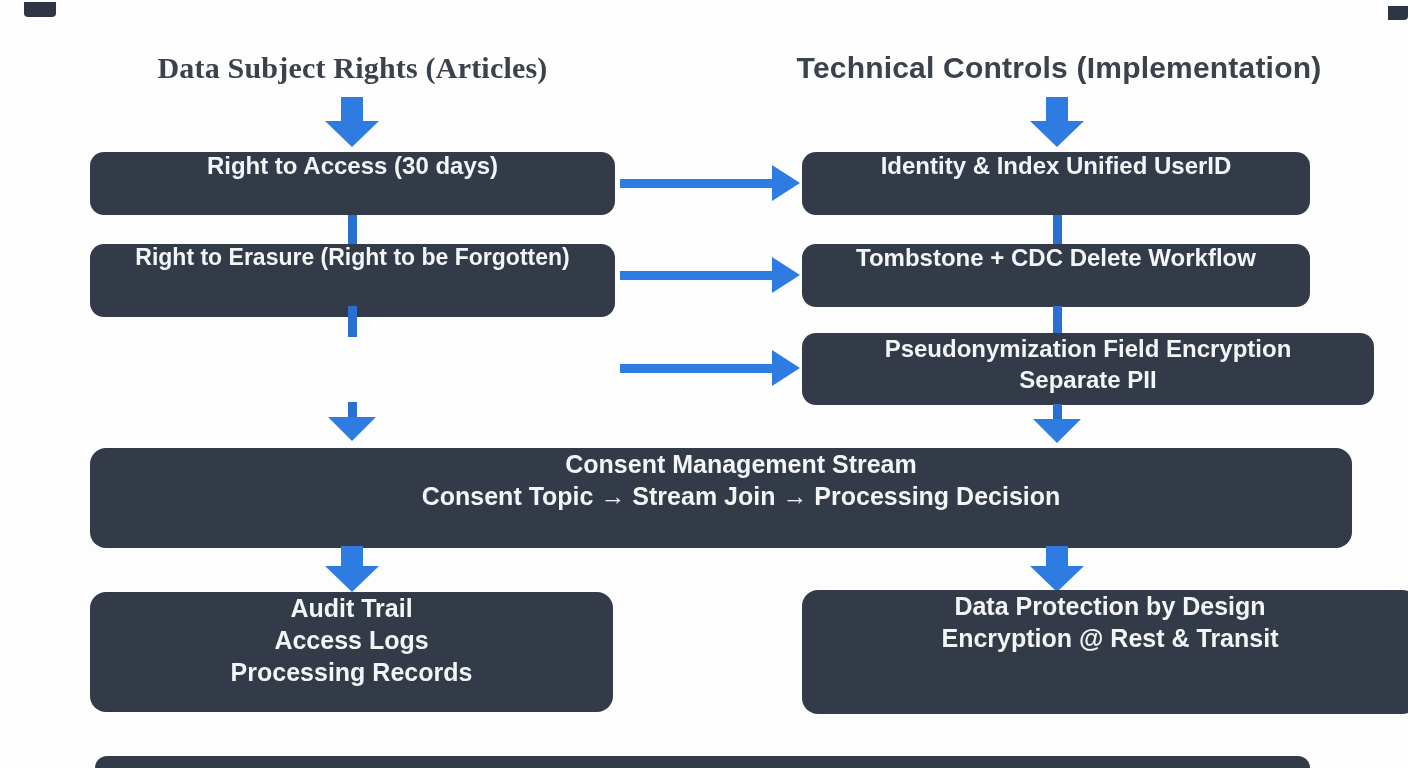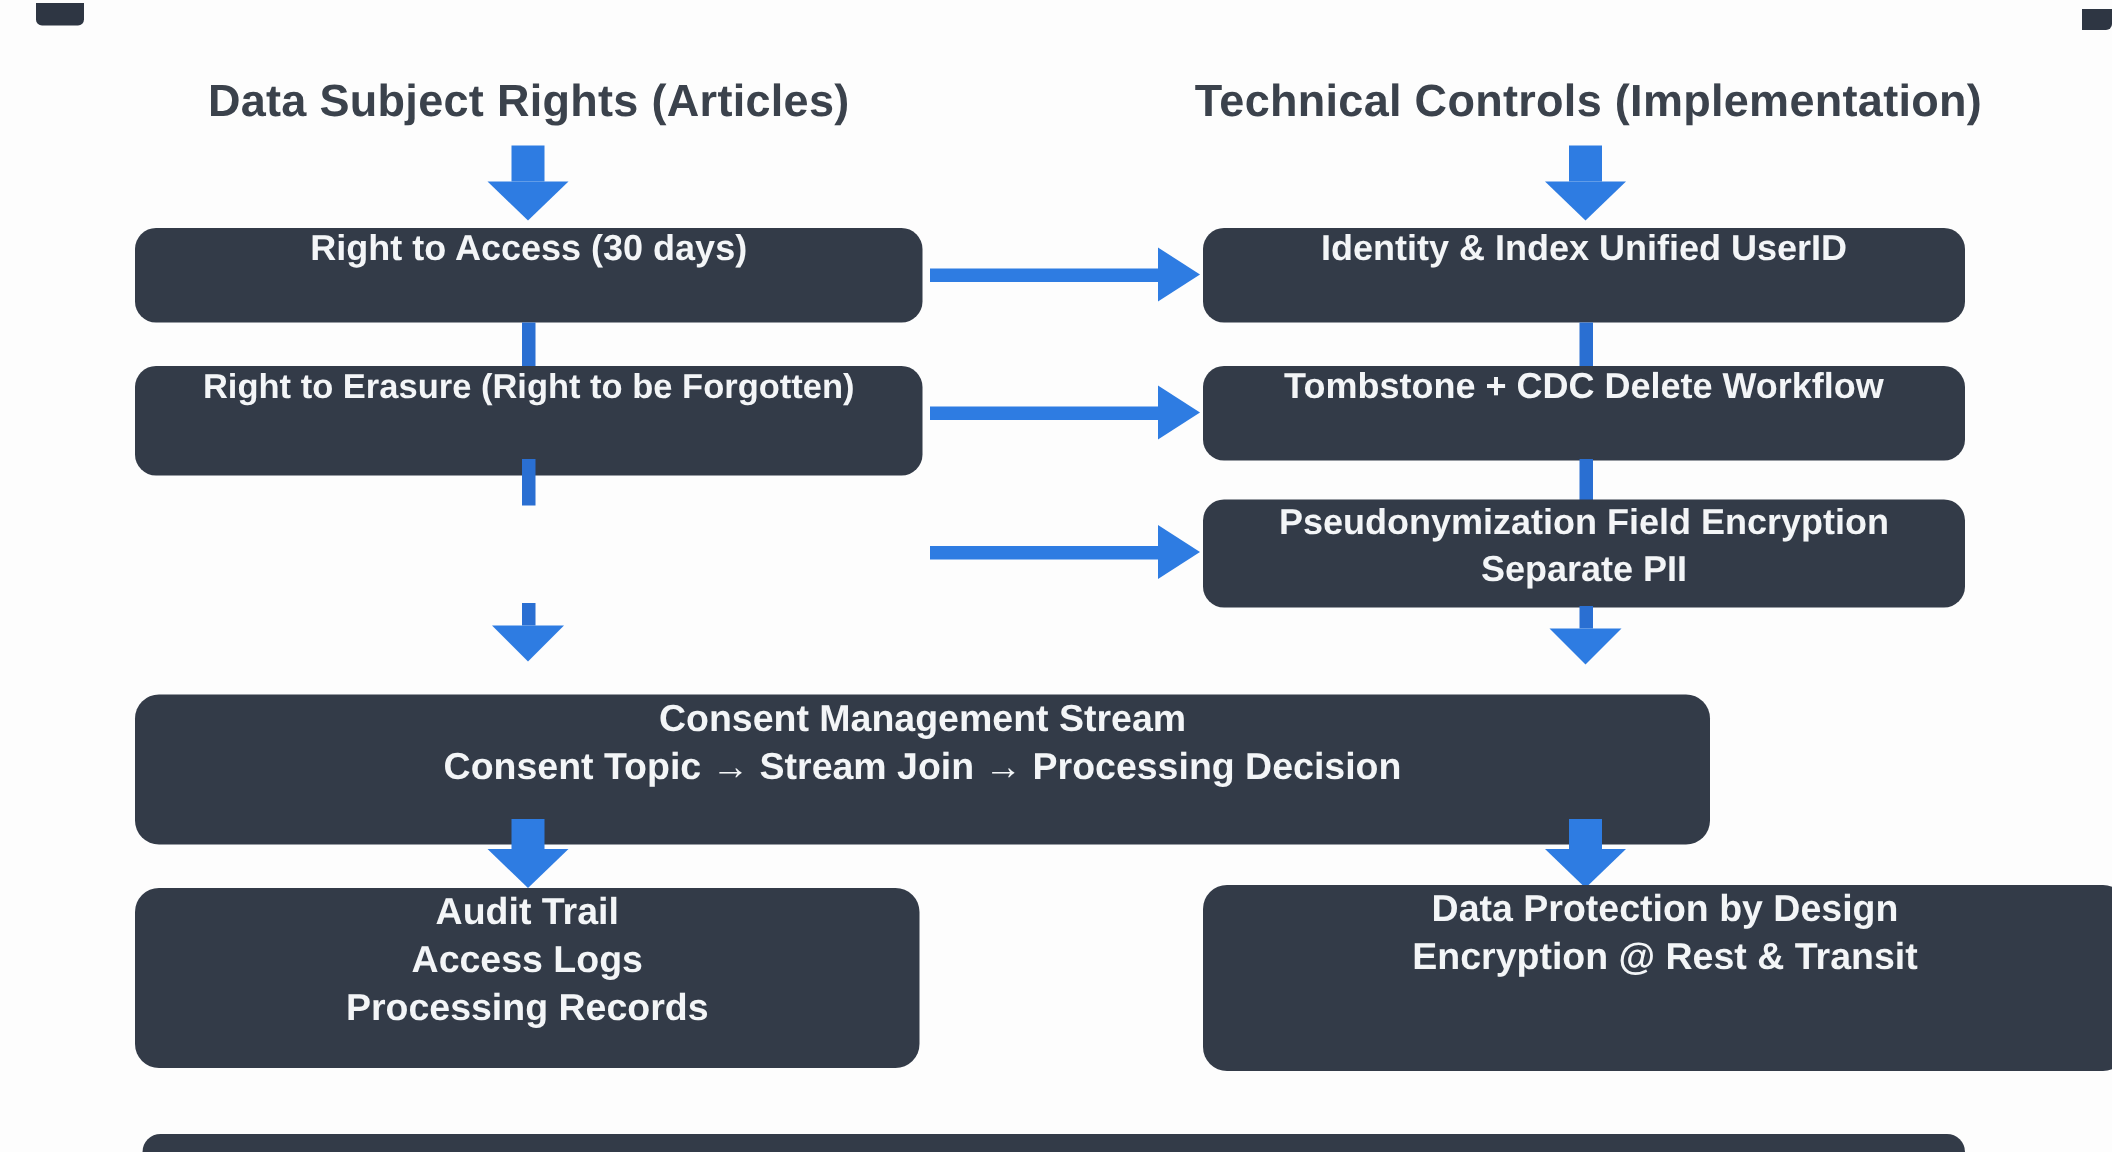--- a/index.html
+++ b/index.html
@@ -16,37 +16,37 @@
     background:var(--background);
     font-family:"Liberation Sans","DejaVu Sans",sans-serif;
   }
   .canvas{position:absolute;inset:0;}
 
   
   .hdr{
     position:absolute;font-size:30px;font-weight:700;line-height:40px;
     color:var(--header-text);text-align:center;letter-spacing:.2px;
   }
-  .h-left{left:60px;top:48px;width:585px;}
+  .h-left{left:60px;top:48px;width:585px;font-family:Liberation Serif, serif;}
   .h-right{left:770px;top:48px;width:578px;}
 
   
   .box{
     position:absolute;background:var(--box-fill);border-radius:14px;
     color:var(--box-text);display:flex;flex-direction:column;
     justify-content:flex-start;align-items:center;text-align:center;
     font-weight:600;
   }
   .b-access     {left:90px; top:152px;width:525px; height:63px; font-size:24px;}
   .b-erasure    {left:90px; top:244px;width:525px; height:73px; font-size:23px;}
   .b-portability{left:90px; top:336px;width:525px; height:66px; font-size:24px;}
   .b-identity   {left:802px;top:152px;width:508px; height:63px; font-size:24px;}
   .b-tombstone  {left:802px;top:244px;width:508px; height:63px; font-size:24px;}
-  .b-pseudo     {left:802px;top:333px;width:508px; height:72px; font-size:24px;line-height:31px;}
-  .b-consent    {left:90px; top:463px;width:1050px;height:100px;font-size:25px;line-height:32px;border-radius:16px;}
+  .b-pseudo     {left:802px;top:333px;width:572px; height:72px; font-size:24px;line-height:31px;}
+  .b-consent    {left:90px; top:448px;width:1222px;height:100px;font-size:25px;line-height:32px;border-radius:16px;padding-left:40px;}
   .b-audit      {left:90px; top:592px;width:523px; height:120px;font-size:25px;line-height:32px;border-radius:16px;}
   .b-dataprot   {left:802px;top:590px;width:616px; height:124px;font-size:25px;line-height:32px;border-radius:16px;}
 
   
   .barrow{position:absolute;width:54px;display:flex;flex-direction:column;align-items:center;}
   .barrow .stem{width:22px;height:24px;background:var(--arrow-blue);}
   .barrow .head{width:0;height:0;border-left:27px solid transparent;border-right:27px solid transparent;border-top:26px solid var(--arrow-blue);}
   .a-hdr-left     {left:325px; top:97px;}
   .a-hdr-right    {left:1030px;top:97px;}
   .a-consent-left {left:325px; top:546px;}

